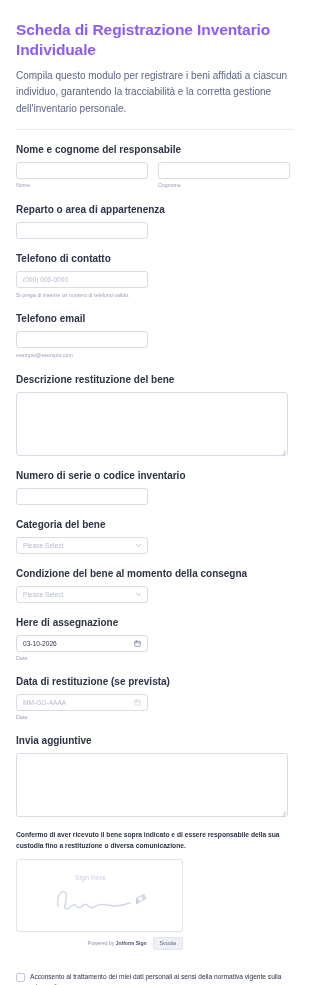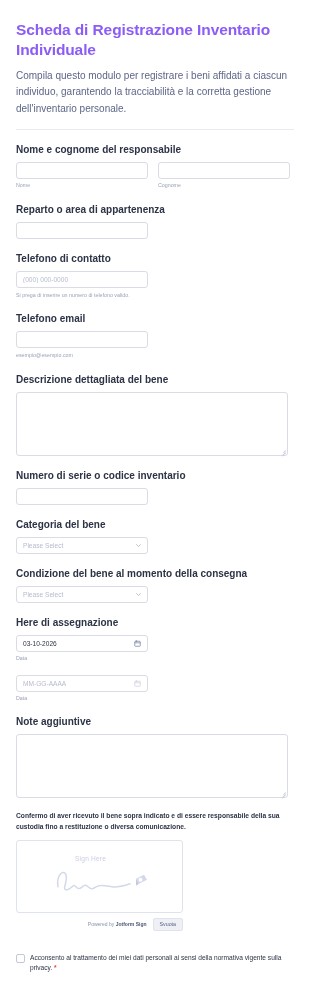--- a/index.html
+++ b/index.html
@@ -282,21 +282,21 @@
     <span class="hint">Si prega di inserire un numero di telefono valido.</span>
   </div>
 
   <div class="field">
     <label class="field-label">Telefono email</label>
     <input class="txt" type="text" placeholder="" style="">
     <span class="hint">esempio@esempio.com</span>
   </div>
 
   <div class="field">
-    <label class="field-label">Descrizione dettagliata del bene</label>
+    <label class="field-label">Descrizione restituzione del bene</label>
     <div class="area-wrap">
       <textarea class="area" placeholder="" style=""></textarea>
       <span class="resize-grip">
           <i></i>
           <i></i>
         </span>
     </div>
   </div>
 
   <div class="field">
@@ -336,33 +336,34 @@
         <rect x="1.5" y="2.5" width="11" height="10" rx="1.5" fill="none" stroke="#6b7punkt" stroke-width="1.2"></rect>
         <rect x="1.5" y="2.5" width="11" height="10" rx="1.5" fill="none" stroke="#5b6686" stroke-width="1.2"></rect>
         <line x1="1.5" y1="5.6" x2="12.5" y2="5.6" stroke="#5b6686" stroke-width="1.2"></line>
         <line x1="4.6" y1="1" x2="4.6" y2="3.4" stroke="#5b6686" stroke-width="1.2" stroke-linecap="round"></line>
       </svg>
     </div>
     <span class="sub-label">Data</span>
   </div>
 
   <div class="field">
+    <label class="field-label">Data di restituzione (se prevista)</label>
     <div class="date-box placeholder-state">
       <span>MM-GG-AAAA</span>
       <svg class="cal-icon" viewBox="0 0 14 14">
         <rect x="1.5" y="2.5" width="11" height="10" rx="1.5" fill="none" stroke="#c2c8d8" stroke-width="1.2"></rect>
         <line x1="1.5" y1="5.6" x2="12.5" y2="5.6" stroke="#c2c8d8" stroke-width="1.2"></line>
         <line x1="4.6" y1="1" x2="4.6" y2="3.4" stroke="#c2c8d8" stroke-width="1.2" stroke-linecap="round"></line>
       </svg>
     </div>
     <span class="sub-label">Data</span>
   </div>
 
   <div class="field">
-    <label class="field-label">Note aggiuntive</label>
+    <label class="field-label">Invia aggiuntive</label>
     <div class="area-wrap">
       <textarea class="area" placeholder="" style=""></textarea>
       <span class="resize-grip">
           <i></i>
           <i></i>
         </span>
     </div>
   </div>
 
   <div class="field">

